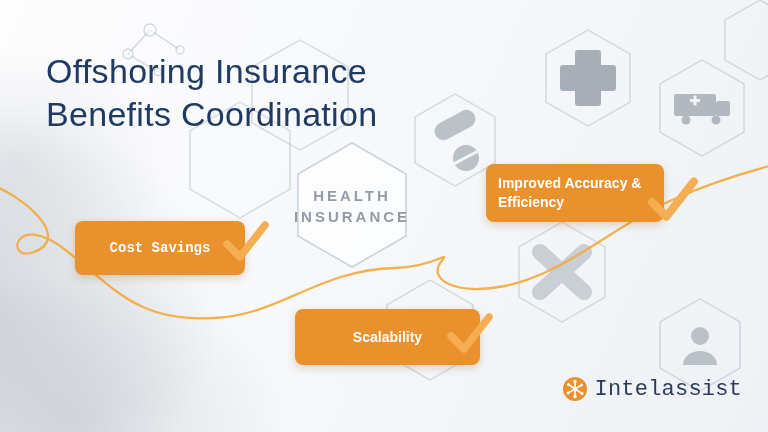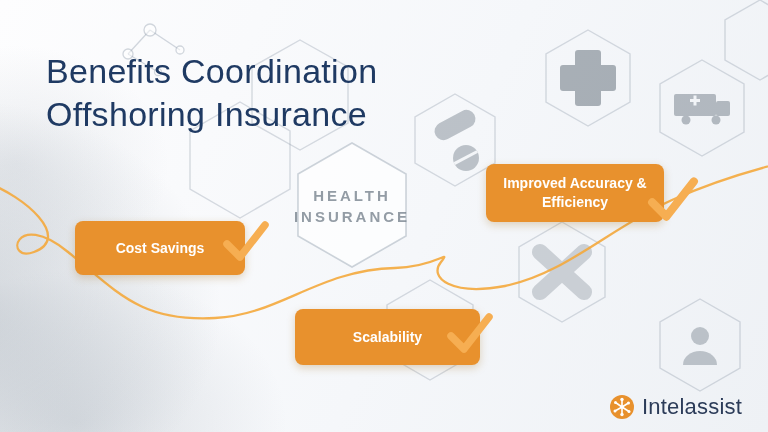--- a/index.html
+++ b/index.html
@@ -15,33 +15,33 @@
       radial-gradient(ellipse 300px 220px at 10% 98%, rgba(138,150,162,0.28), transparent 70%),
       radial-gradient(ellipse 220px 170px at 2% 38%, rgba(165,175,186,0.22), transparent 70%);
   }
   .bg-svg, .wave-svg { position:absolute; inset:0; width:768px; height:432px; pointer-events:none; }
   .title {
     position:absolute; left:46px; top:50px;
     font-size:34px; line-height:1.26; color:#1F3A63; letter-spacing:0.3px;
   }
   .benefit {
     position:absolute; background:#E8912D; border-radius:8px;
-    color:#ffffff; font-weight:bold; font-size:14px; text-align:center;
+    color:#ffffff; font-weight:bold; font-size:14px; text-align:left;
     display:flex; align-items:center; justify-content:center;
     padding:20px 12px; box-sizing:border-box;
     box-shadow:0 3px 8px rgba(160,110,30,0.28);
   }
-  .benefit-1 { left:75px;  top:221px; width:170px; height:54px; }
+  .benefit-1 { left:75px;  top:221px; width:170px; height:54px;font-family:Liberation Mono, monospace; }
   .benefit-2 { left:295px; top:309px; width:185px; height:56px; }
   .benefit-3 { left:486px; top:164px; width:178px; height:58px; line-height:1.35; }
   .check { position:absolute; pointer-events:none; }
   .check-1 { left:222px; top:220px; }
   .check-2 { left:446px; top:312px; }
   .check-3 { left:646px; top:176px; }
-  .logo { position:absolute; right:26px; bottom:12px; display:flex; align-items:center; gap:7px; }
+  .logo { position:absolute; right:26px; bottom:30px; display:flex; align-items:center; gap:7px;font-family:Liberation Mono, monospace; }
   .logo-text { font-size:22px; color:#2C3C59; font-weight:500; letter-spacing:0.2px; }
 </style>
 </head>
 <body>
 
 <div class="slide">
 
   <div class="photo-blur"></div>
 
   <svg class="bg-svg" viewBox="0 0 768 432" aria-hidden="true">
@@ -100,22 +100,22 @@
   </svg>
 
   <svg class="wave-svg" viewBox="0 0 768 432" aria-hidden="true">
     <path d="M-15,182 C25,196 72,238 34,252 C4,263 14,208 68,252
              C118,292 140,322 215,318 C280,315 318,270 395,268
              C436,267 452,248 441,262 C428,278 452,296 505,286
              C565,274 610,228 672,200 C710,183 745,172 785,162" fill="none" stroke="#F4A83C" stroke-width="2.3" stroke-linecap="round" opacity="0.9"></path>
   </svg>
 
   <div class="title">
+    <div>Offshoring Insurance</div>
     <div>Benefits Coordination</div>
-    <div>Offshoring Insurance</div>
   </div>
 
   <div class="benefit benefit-1">
     <span>Cost Savings</span>
   </div>
   <div class="benefit benefit-2">
     <span>Scalability</span>
   </div>
   <div class="benefit benefit-3">
     <span>Improved Accuracy &amp; Efficiency</span>

